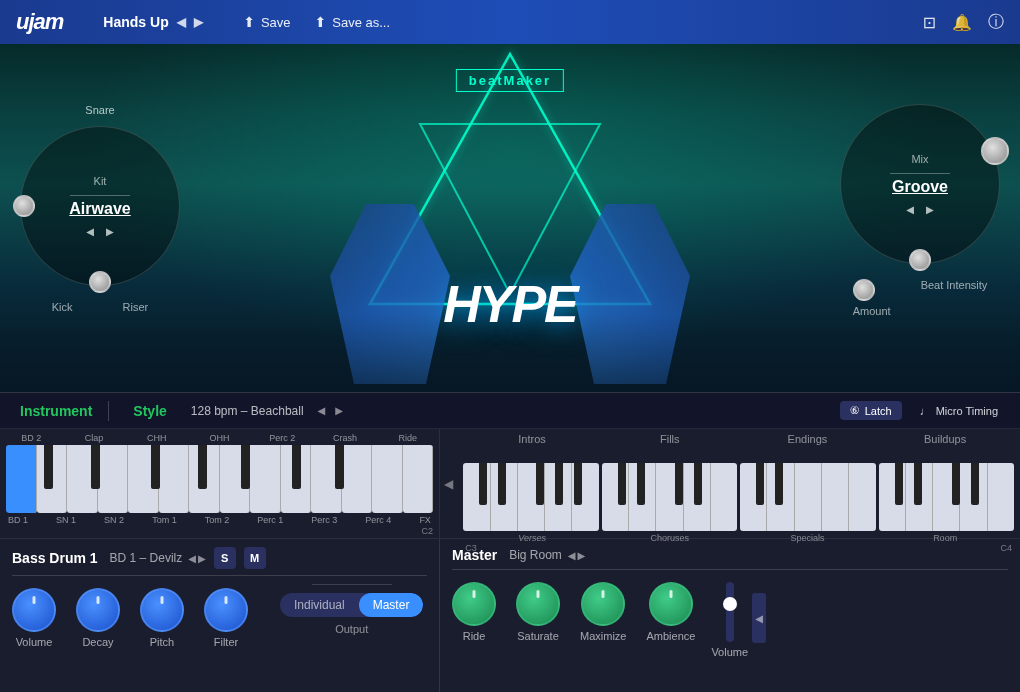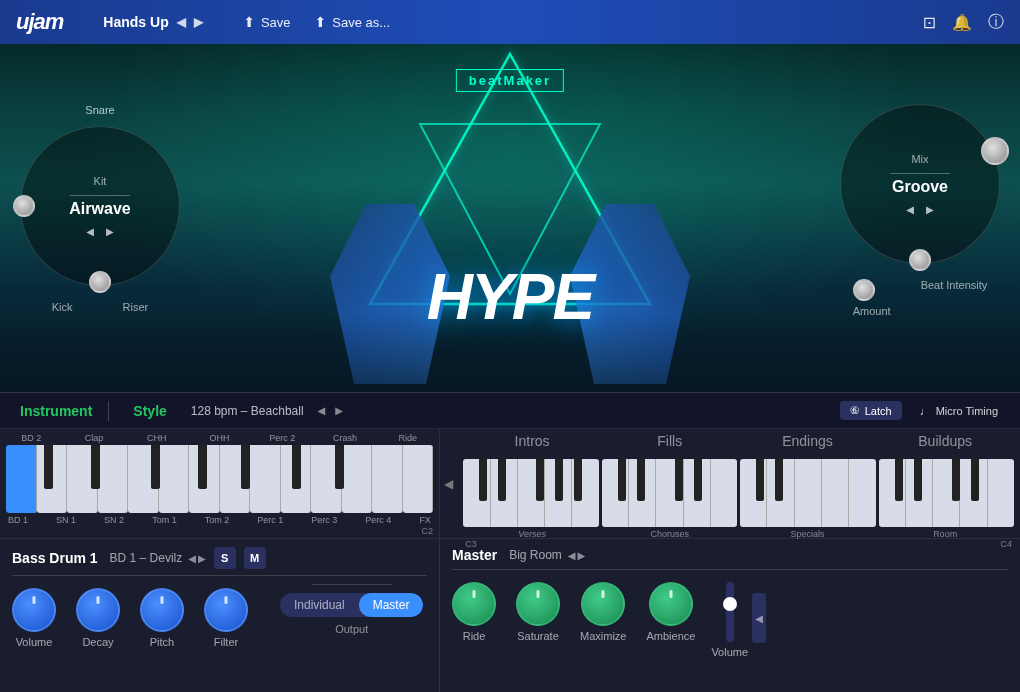--- a/index.html
+++ b/index.html
@@ -153,20 +153,21 @@
     }
     .kit-label-small {
       color: rgba(255,255,255,0.6);
       font-size: 11px;
       margin-bottom: 4px;
     }
     .kit-name {
       color: white;
       font-size: 16px;
       font-weight: 700;
+      text-decoration: underline;
     }
     .kit-nav {
       display: flex;
       gap: 12px;
       margin-top: 8px;
     }
     .kit-arrow {
       color: rgba(255,255,255,0.7);
       font-size: 10px;
       cursor: pointer;
@@ -632,21 +633,21 @@
     </svg>
     <div class="beatmaker-label">beatMaker</div>
   </div>
 
   <div class="hands-area">
     <div class="hand-left"></div>
     <div class="hand-right"></div>
   </div>
   <div class="fog-overlay"></div>
 
-  <div class="hype-text" style="font-family: 'Impact', sans-serif; font-size: 64px; font-style: italic; color: white; text-shadow: 2px 2px 20px rgba(0,150,255,0.6), 0 0 40px rgba(0,200,255,0.3);">
+  <div class="hype-text" style="font-family: 'Impact', sans-serif; font-size: 52px; font-style: italic; color: white; text-shadow: 2px 2px 20px rgba(0,150,255,0.6), 0 0 40px rgba(0,200,255,0.3);">
     <span>HYPE</span>
   </div>
 
   <div class="left-controls">
     <div class="snare-label">Snare</div>
     <div class="kit-circle">
       <div class="knob-small knob-left"></div>
       <div class="kit-label-small">Kit</div>
       <div style="width:60px; height:1px; background:rgba(255,255,255,0.3); margin:4px 0;"></div>
       <div class="kit-name">Airwave</div>
@@ -762,21 +763,21 @@
       </div>
       <div style="text-align:right; font-size:9px; color:rgba(255,255,255,0.4); margin-top:1px;">C2</div>
     </div>
 
     <div style="display:flex; align-items:center; padding:0 4px;">
       <span style="color:rgba(255,255,255,0.4); font-size:12px;">◀</span>
     </div>
 
     <div class="keyboard-section" style="flex:1; border-right:none;">
 
-      <div style="display:flex; font-size:14px; color:rgba(255,255,255,0.5); margin-bottom:10px;">
+      <div style="display:flex; font-size:11px; color:rgba(255,255,255,0.5); margin-bottom:18px;">
         <span style="flex:1; text-align:center;">Intros</span>
         <span style="flex:1; text-align:center;">Fills</span>
         <span style="flex:1; text-align:center;">Endings</span>
         <span style="flex:1; text-align:center;">Buildups</span>
       </div>
 
       <div style="display:flex; gap:3px; height:68px;">
         <div style="flex:1; background:#2a2d3e; border-radius:3px; overflow:hidden; position:relative;">
           <div style="display:flex; height:100%;">
             <div style="flex:1; background:#d8dce8; border-right:1px solid #aaa;"></div>

